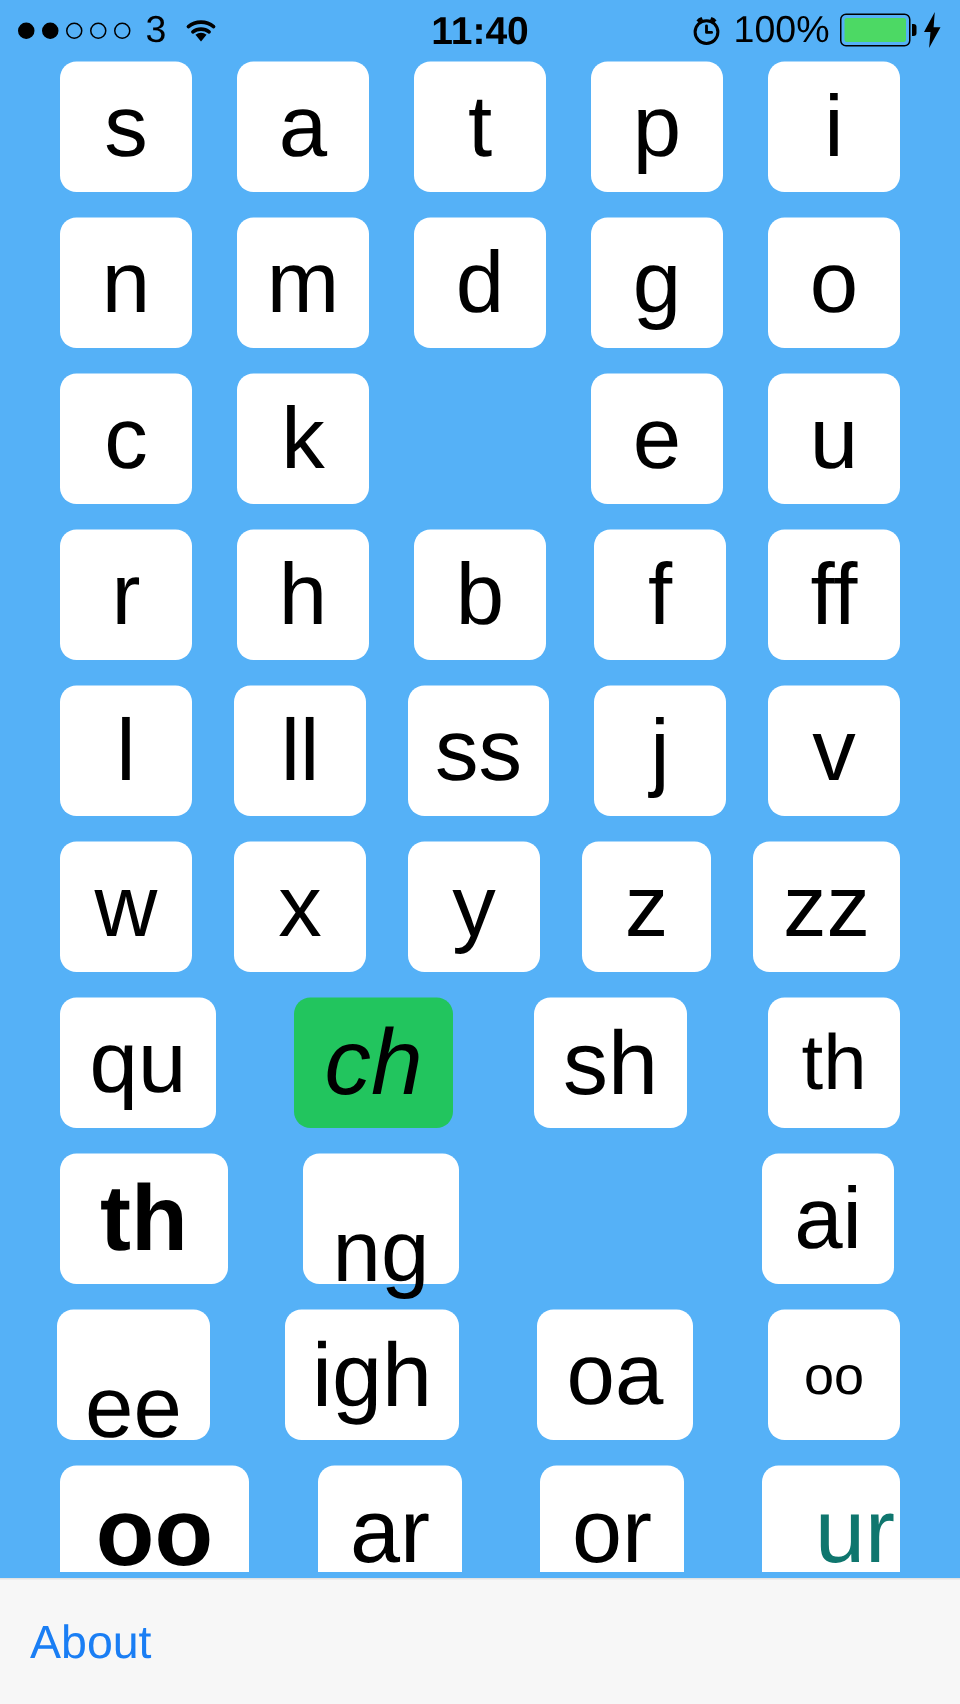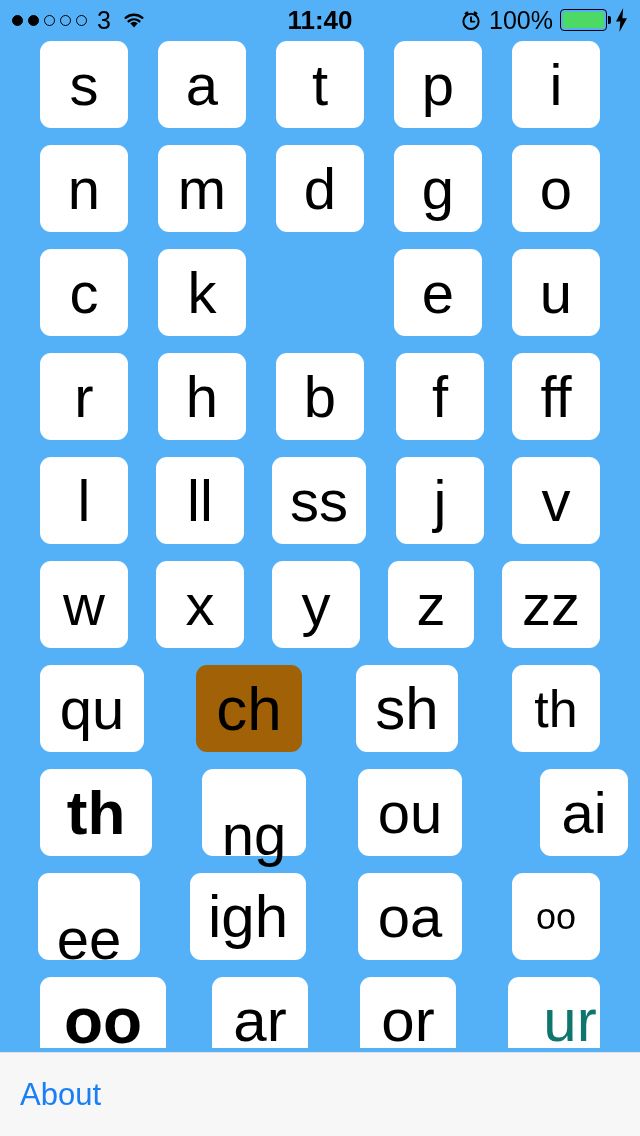--- a/index.html
+++ b/index.html
@@ -272,39 +272,36 @@
       </div>
       <div class="tile" style="left: 388px; top: 521px; width: 86px; height: 87px; background: rgb(255, 255, 255); color: rgb(0, 0, 0);">
         <span style="font-size: 58px; font-weight: 400;">z</span>
       </div>
       <div class="tile" style="left: 502px; top: 521px; width: 98px; height: 87px; background: rgb(255, 255, 255); color: rgb(0, 0, 0);">
         <span style="font-size: 58px; font-weight: 400;">zz</span>
       </div>
       <div class="tile" style="left: 40px; top: 625px; width: 104px; height: 87px; background: rgb(255, 255, 255); color: rgb(0, 0, 0);">
         <span style="font-size: 58px; font-weight: 400;">qu</span>
       </div>
-      <div class="tile" style="left: 196px; top: 625px; width: 106px; height: 87px; background: #a16207; color: rgb(0, 0, 0);">
+      <div class="tile" style="left: 196px; top: 625px; width: 106px; height: 87px; background: #22c55e; color: rgb(0, 0, 0); font-style: italic;">
         <span style="font-size: 62px; font-weight: 400;">ch</span>
       </div>
       <div class="tile" style="left: 356px; top: 625px; width: 102px; height: 87px; background: rgb(255, 255, 255); color: rgb(0, 0, 0);">
         <span style="font-size: 60px; font-weight: 400;">sh</span>
       </div>
       <div class="tile" style="left: 512px; top: 625px; width: 88px; height: 87px; background: rgb(255, 255, 255); color: rgb(0, 0, 0);">
         <span style="font-size: 52px; font-weight: 400;">th</span>
       </div>
       <div class="tile" style="left: 40px; top: 729px; width: 112px; height: 87px; background: rgb(255, 255, 255); color: rgb(0, 0, 0);">
         <span style="font-size: 62px; font-weight: 700;">th</span>
       </div>
       <div class="tile" style="left: 202px; top: 729px; width: 104px; height: 87px; background: rgb(255, 255, 255); color: rgb(0, 0, 0);">
         <span style="font-size: 58px; font-weight: 400; margin-top: 44px;">ng</span>
       </div>
-      <div class="tile" style="left: 358px; top: 729px; width: 104px; height: 87px; background: rgb(255, 255, 255); color: rgb(0, 0, 0);">
-        <span style="font-size: 58px; font-weight: 400;">ou</span>
-      </div>
-      <div class="tile" style="left: 540px; top: 729px; width: 88px; height: 87px; background: rgb(255, 255, 255); color: rgb(0, 0, 0);">
+      <div class="tile" style="left: 508px; top: 729px; width: 88px; height: 87px; background: rgb(255, 255, 255); color: rgb(0, 0, 0);">
         <span style="font-size: 58px; font-weight: 400;">ai</span>
       </div>
       <div class="tile" style="left: 38px; top: 833px; width: 102px; height: 87px; background: rgb(255, 255, 255); color: rgb(0, 0, 0);">
         <span style="font-size: 58px; font-weight: 400; margin-top: 44px;">ee</span>
       </div>
       <div class="tile" style="left: 190px; top: 833px; width: 116px; height: 87px; background: rgb(255, 255, 255); color: rgb(0, 0, 0);">
         <span style="font-size: 60px; font-weight: 400;">igh</span>
       </div>
       <div class="tile" style="left: 358px; top: 833px; width: 104px; height: 87px; background: rgb(255, 255, 255); color: rgb(0, 0, 0);">
         <span style="font-size: 58px; font-weight: 400;">oa</span>

